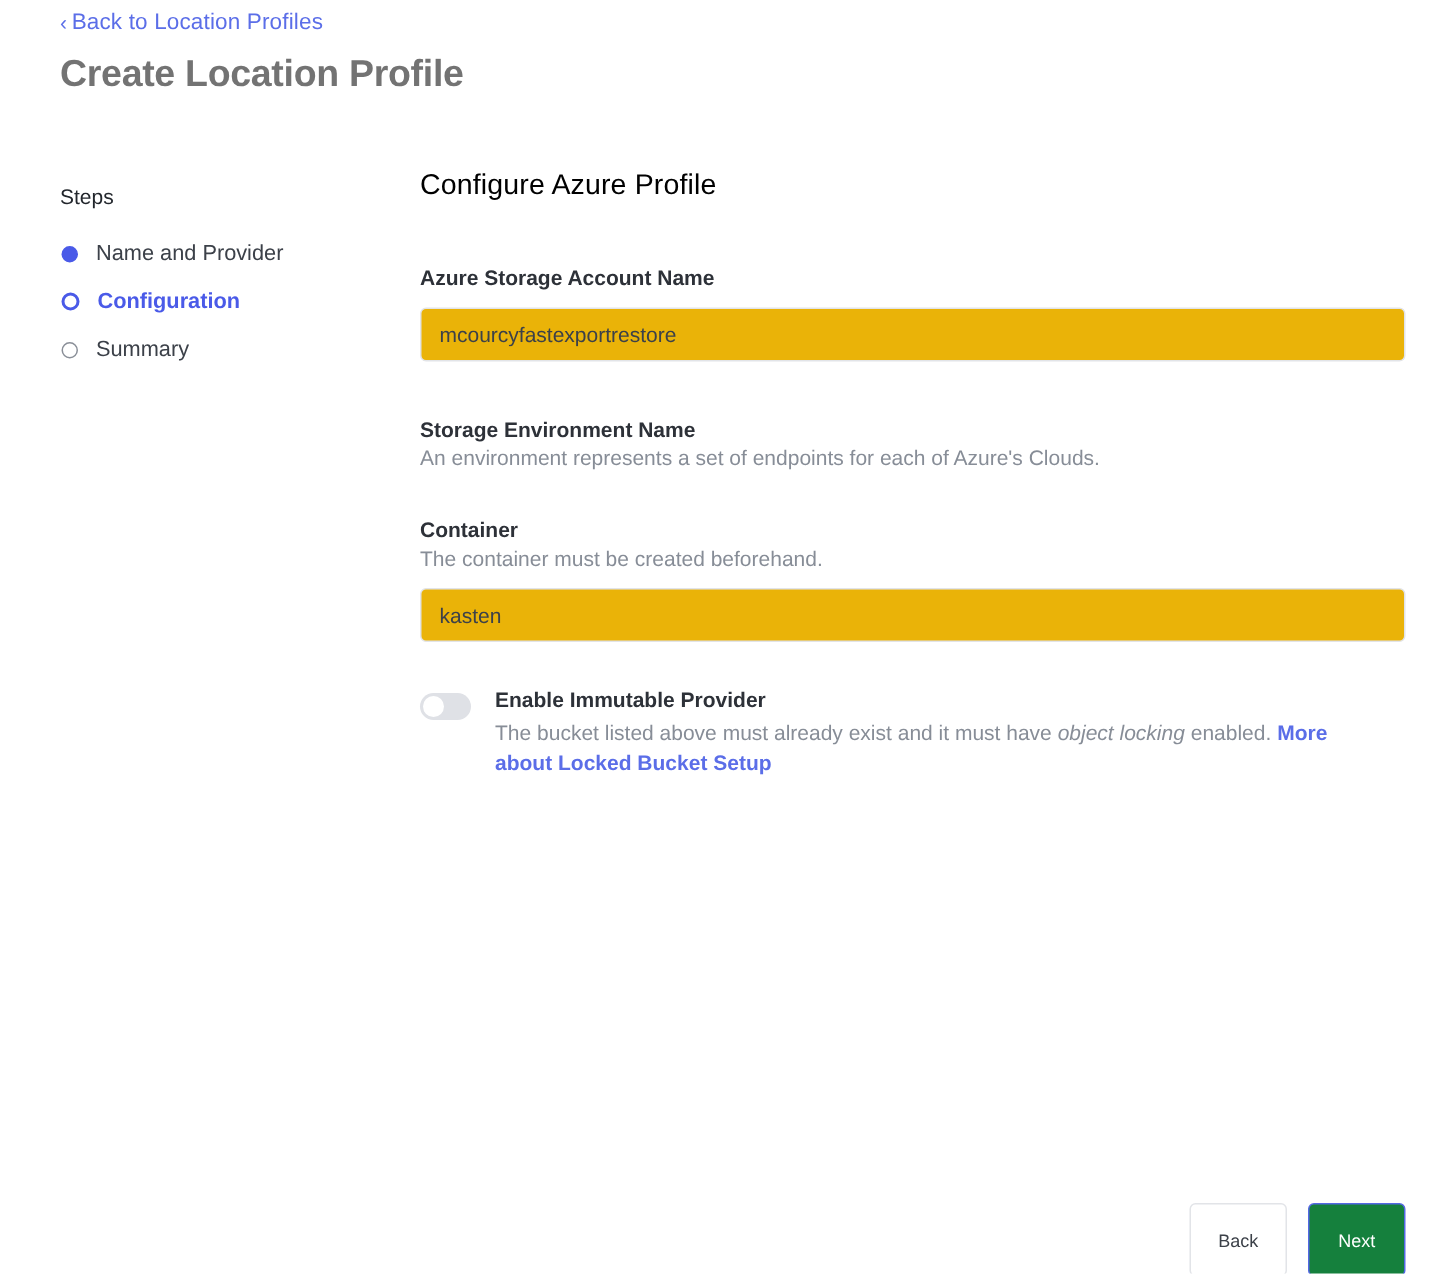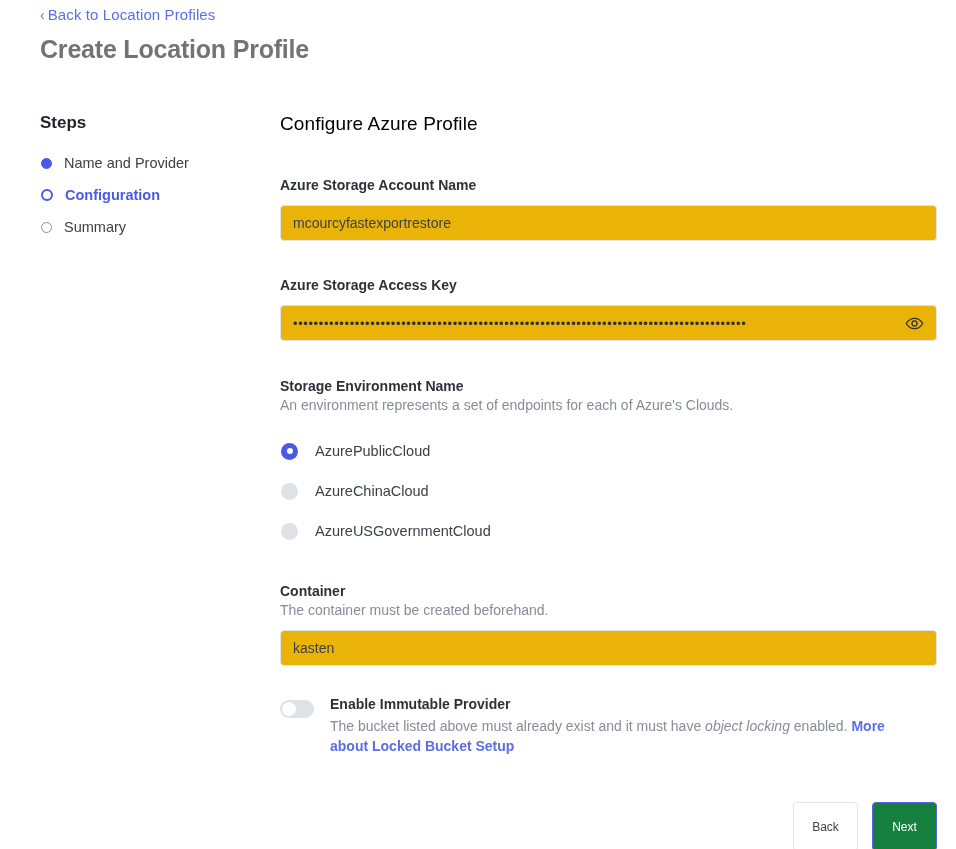--- a/index.html
+++ b/index.html
@@ -52,23 +52,23 @@
   }
 
   
   .steps {
     position: absolute;
     left: 40px;
     top: 113px;
     width: 210px;
   }
   .steps-title {
-    margin: 0 0 14px 0;
-    font-size: 17px;
-    font-weight: bold;
+    margin: 10px 0 14px 0;
+    font-size: 14px;
+    font-weight: normal;
     color: #22262c;
   }
   .step-row {
     display: flex;
     align-items: center;
     height: 32px;
     gap: 12px;
     cursor: pointer;
   }
   .step-marker {
@@ -308,53 +308,25 @@
   </div>
 
   <div class="form">
     <h2 class="form-heading">Configure Azure Profile</h2>
 
     <div class="field">
       <label class="field-label">Azure Storage Account Name</label>
       <input class="text-input" type="text" value="mcourcyfastexportrestore" style="">
     </div>
 
-    <div class="field" style="margin-top:36px;">
-      <label class="field-label">Azure Storage Access Key</label>
-      <div class="input-wrap">
-        <div class="text-input">
-          <span class="masked">••••••••••••••••••••••••••••••••••••••••••••••••••••••••••••••••••••••••••••••••••••••••</span>
-        </div>
-        <button class="eye-btn" aria-label="show">
-          <svg width="19" height="19" viewBox="0 0 24 24" fill="none" stroke="#2d3138" stroke-width="1.6">
-            <path d="M1.6 12S5.5 5.4 12 5.4 22.4 12 22.4 12 18.5 18.6 12 18.6 1.6 12 1.6 12z"></path>
-            <circle cx="12" cy="12" r="3.2"></circle>
-          </svg>
-        </button>
-      </div>
-    </div>
 
     <div class="field" style="margin-top:37px;">
       <label class="field-label">Storage Environment Name</label>
       <span class="field-help">An environment represents a set of endpoints for each of Azure's Clouds.</span>
 
-      <div class="radio-group">
-        <div class="radio-row">
-          <span class="radio-mark on"></span>
-          <span class="radio-label">AzurePublicCloud</span>
-        </div>
-        <div class="radio-row">
-          <span class="radio-mark off"></span>
-          <span class="radio-label">AzureChinaCloud</span>
-        </div>
-        <div class="radio-row">
-          <span class="radio-mark off"></span>
-          <span class="radio-label">AzureUSGovernmentCloud</span>
-        </div>
-      </div>
     </div>
 
     <div class="field" style="margin-top:32px;">
       <label class="field-label">Container</label>
       <span class="field-help">The container must be created beforehand.</span>
       <input class="text-input" type="text" value="kasten" style="">
     </div>
 
     <div class="toggle-block">
       <span class="toggle"></span>

